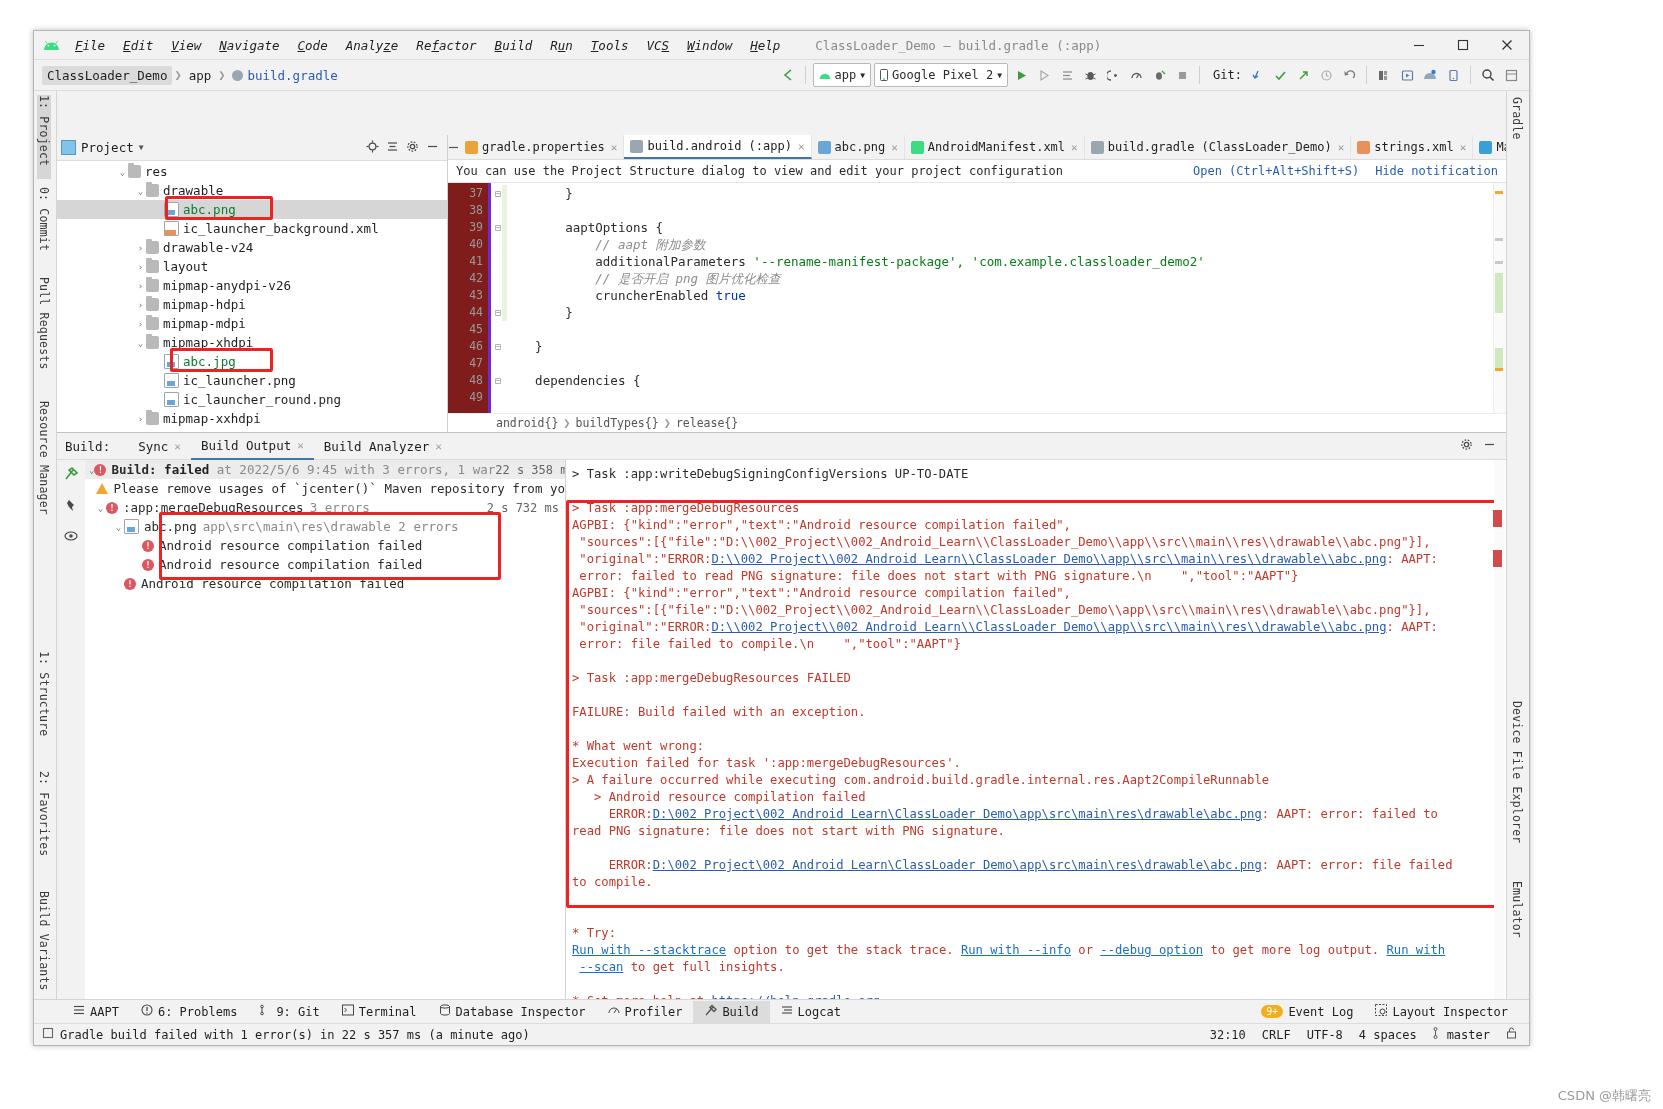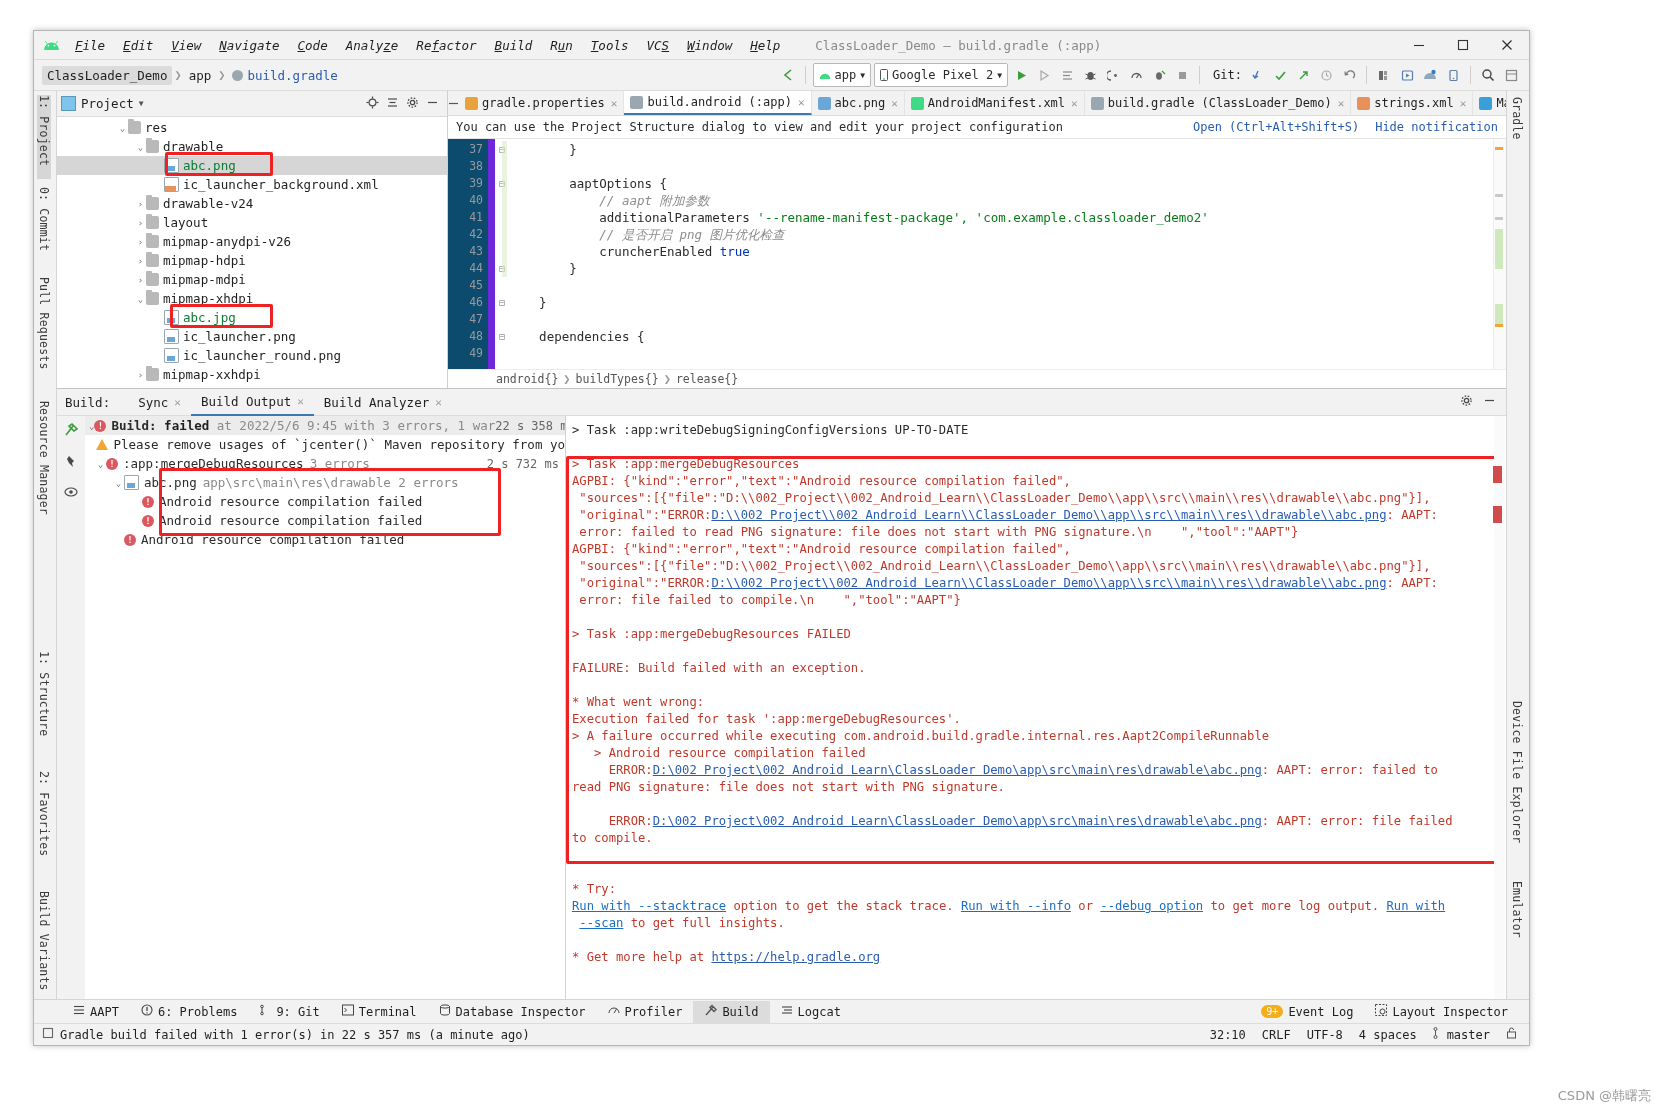--- a/index.html
+++ b/index.html
@@ -36,21 +36,21 @@
   .tbtn{width:20px;height:20px;display:flex;align-items:center;justify-content:center;}
   .gitlabel{font-size:12px;color:#1f1f1f;margin:0 2px 0 6px;}
   .vdiv{width:1px;height:18px;background:#cfcfcf;margin:0 4px;}
   
   .body{display:flex;height:908px;}
   .lefttoolwin{width:22px;background:#f2f2f2;border-right:1px solid #d5d5d5;position:relative;}
   .righttoolwin{width:22px;background:#f2f2f2;border-left:1px solid #d5d5d5;position:relative;}
   .vtab{position:absolute;writing-mode:vertical-rl;font-size:11.5px;color:#3c3c3c;white-space:nowrap;letter-spacing:.2px;display:flex;align-items:center;gap:4px;}
   .vtab.sel{background:#d6d6d6;}
   .center{flex:1;display:flex;flex-direction:column;min-width:0;}
-  .toprow{display:flex;height:297px;}
+  .toprow{display:flex;height:297px;margin-top:44px;}
   
   .projpanel{width:390px;background:#fff;border-right:1px solid #cfcfcf;display:flex;flex-direction:column;}
   .panelhdr{height:25px;background:#f2f2f2;border-bottom:1px solid #dcdcdc;display:flex;align-items:center;padding:0 4px;gap:6px;}
   .panelhdr .ttl{font-size:12.5px;color:#1f1f1f;display:flex;align-items:center;gap:5px;}
   .hdricons{margin-left:auto;display:flex;align-items:center;gap:7px;padding-right:4px;color:#4a4a4a;}
   .tree{flex:1;overflow:hidden;position:relative;padding-top:1px;}
   .trow{height:19px;display:flex;align-items:center;font-size:12.5px;white-space:nowrap;position:relative;}
   .trow.sel{background:#d6d6d6;}
   .arrow{width:11px;display:inline-block;text-align:center;color:#6b6b6b;font-size:9px;}
   .fname{margin-left:4px;color:#1f1f1f;}
@@ -59,21 +59,21 @@
   .editor{flex:1;display:flex;flex-direction:column;min-width:0;background:#fff;}
   .tabsbar{height:24px;background:#f2f2f2;display:flex;align-items:stretch;border-bottom:1px solid #dcdcdc;overflow:hidden;}
   .collapse{width:22px;display:flex;align-items:center;justify-content:center;color:#555;}
   .etab{display:flex;align-items:center;gap:4px;padding:0 6px;font-size:12px;color:#1f1f1f;border-right:1px solid #e4e4e4;white-space:nowrap;}
   .etab.active{background:#fff;border-bottom:2px solid #3c78b4;}
   .etab .x{color:#9a9a9a;font-size:11px;margin-left:2px;}
   .notif{height:22px;background:#fff;border-bottom:1px solid #e4e4e4;display:flex;align-items:center;padding:0 8px;font-size:12px;color:#2b2b2b;}
   .notif .acts{margin-left:auto;display:flex;gap:16px;}
   .notif .acts a{color:#2a5db0;text-decoration:none;}
   .code{flex:1;display:flex;position:relative;overflow:hidden;background:#fff;}
-  .gutter{width:40px;background:#0c4a6e;border-right:7px solid #6d28d9;text-align:right;color:#999;font-size:11.5px;padding-top:2px;}
+  .gutter{width:40px;background:#7f1d1d;border-right:3px solid #6d28d9;text-align:right;color:#999;font-size:11.5px;padding-top:2px;}
   .gutter div{height:17px;line-height:17px;padding-right:5px;}
   .foldcol{width:14px;background:#fff;padding-top:2px;color:#9a9a9a;font-size:10px;text-align:center;}
   .foldcol div{height:17px;line-height:17px;}
   .codetext{flex:1;padding-top:2px;font-size:12.5px;white-space:pre;overflow:hidden;position:relative;}
   .codetext div{height:17px;line-height:17px;}
   .kw{color:#0033b3;}
   .str{color:#067d17;}
   .cmt{color:#8c8c8c;font-style:italic;}
   .bkmark{position:absolute;left:0;top:0;width:5px;height:100%;background:#d6e9c6;opacity:.55;}
   .bc{height:18px;background:#fff;border-top:1px solid #ededed;display:flex;align-items:center;padding-left:48px;font-size:11.5px;color:#555;gap:5px;}

